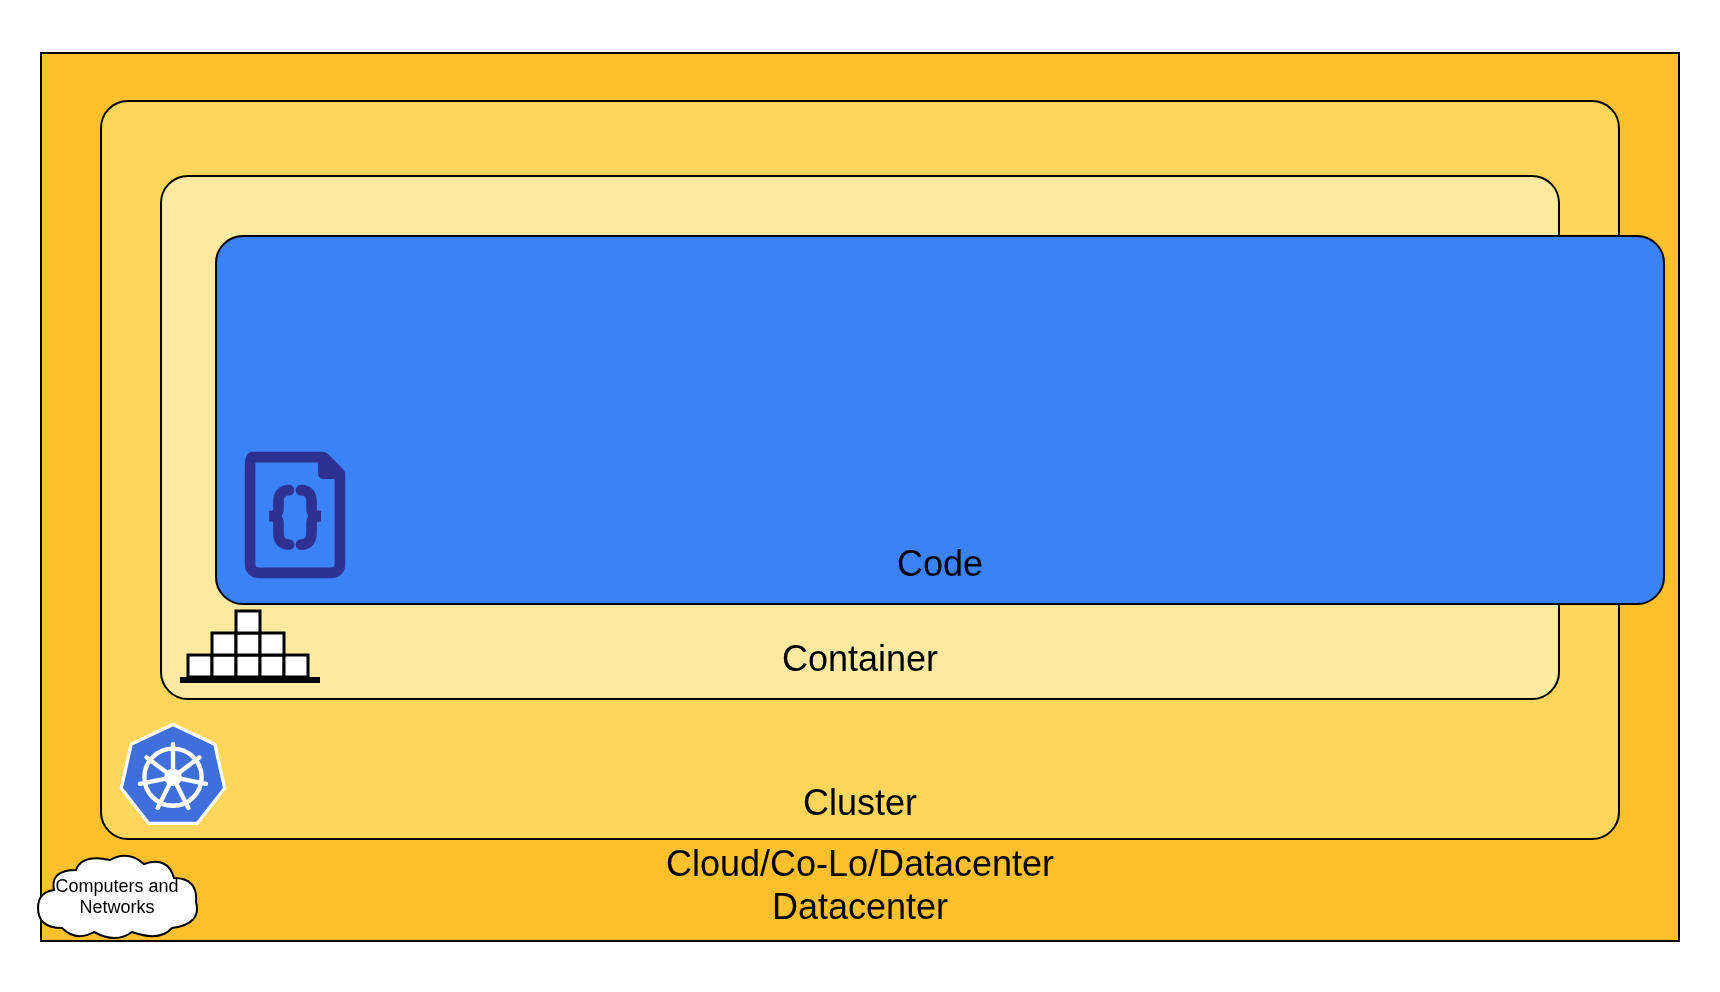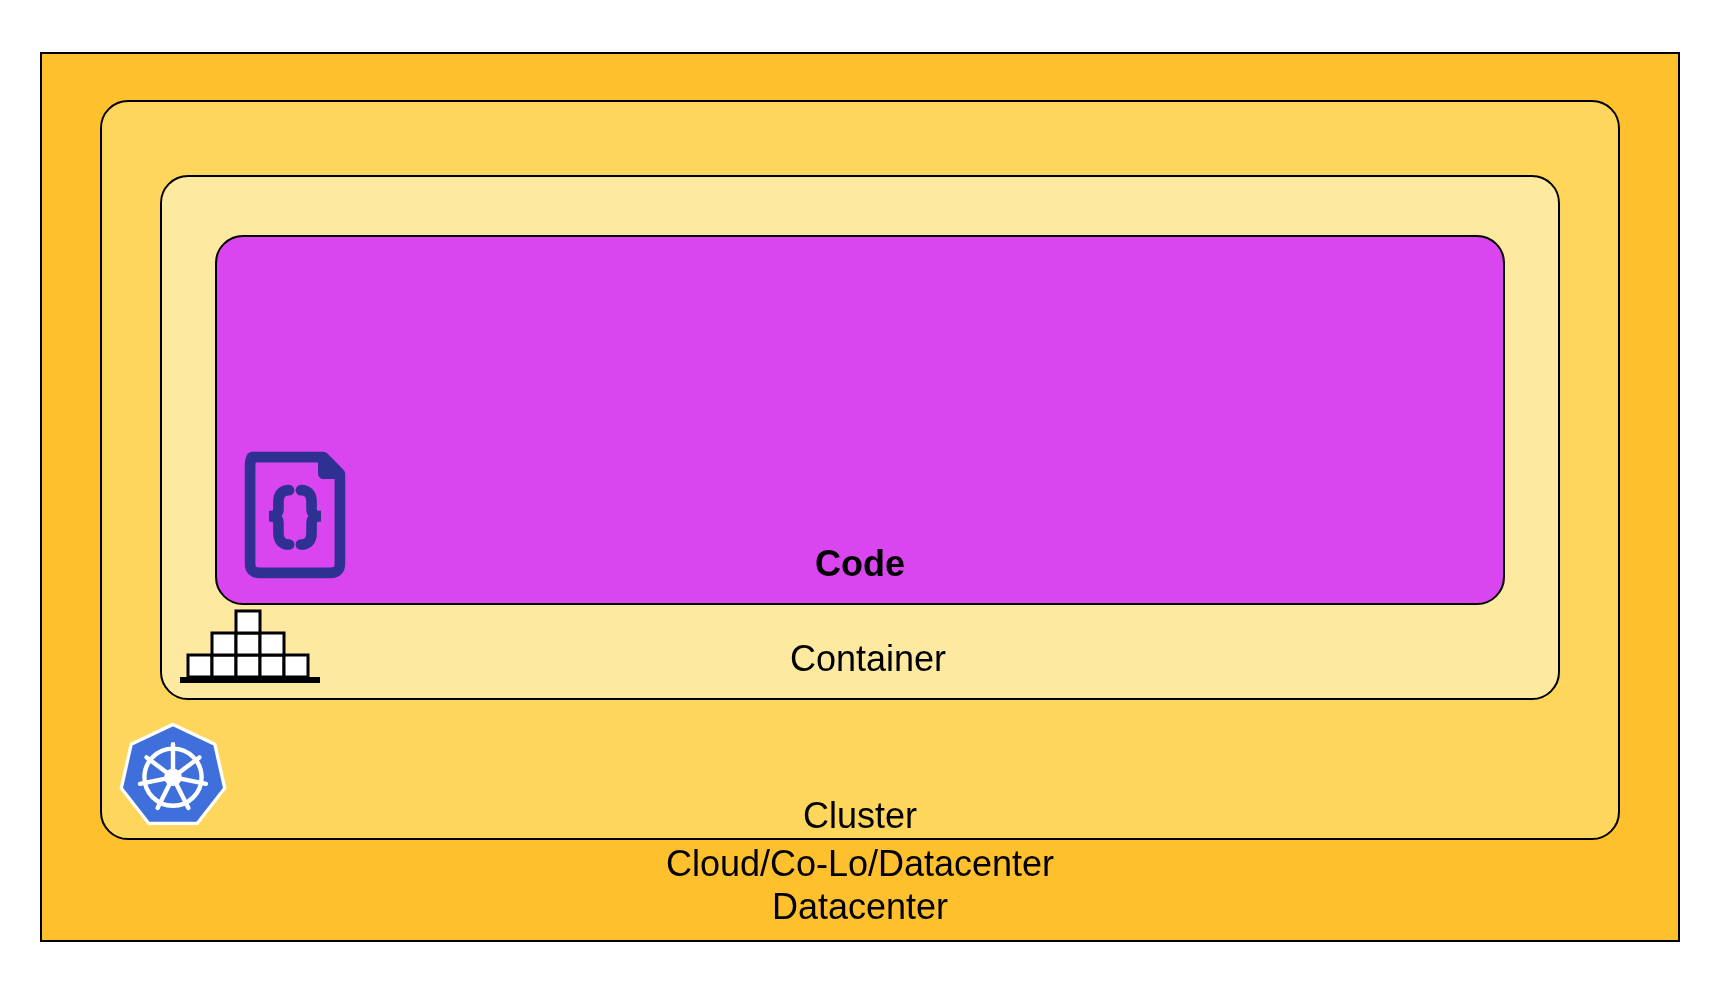--- a/index.html
+++ b/index.html
@@ -48,28 +48,28 @@
 <body>
 
 <div class="stage">
 
   <div class="layer" style="left:40px; top:52px; width:1640px; height:890px; background:#FFC02E;">
     <div class="label" style="bottom:12px;">Cloud/Co-Lo/Datacenter
 Datacenter</div>
   </div>
 
   <div class="layer rounded" style="left:100px; top:100px; width:1520px; height:740px; background:#FFD65C;">
-    <div class="label" style="bottom:1px;">Cluster</div>
+    <div class="label" style="bottom:14px;">Cluster</div>
   </div>
 
   <div class="layer rounded" style="left:160px; top:175px; width:1400px; height:525px; background:#FDE9A0;">
-    <div class="label" style="bottom:18px;margin-left:8px;">Container</div>
+    <div class="label" style="bottom:18px;">Container</div>
   </div>
 
-  <div class="layer rounded" style="left:215px; top:235px; width:1290px; height:370px; background:#d946ef;font-weight:bold;">
+  <div class="layer rounded" style="left:215px; top:235px; width:1450px; height:370px; background:#3b82f6;">
     <div class="label" style="bottom:18px;">Code</div>
   </div>
 
   <div class="icon-group" style="left:235px; top:450px; width:120px; height:130px;">
     <svg viewBox="0 0 100 110" width="120" height="130">
 
       <path d="M14 6 H74 L88 20 V96 Q88 104 80 104 H20 Q12 104 12 96 V14 Q12 6 14 6 Z" fill="none" stroke="#2E3192" stroke-width="9" stroke-linejoin="round"></path>
       <path d="M74 6 V20 H88" fill="none" stroke="#2E3192" stroke-width="9" stroke-linejoin="round"></path>
 
       <path d="M45 34 Q36 34 36 44 V50 Q36 56 28 56 Q36 56 36 62 V70 Q36 80 45 80" fill="none" stroke="#2E3192" stroke-width="9" stroke-linecap="round"></path>
@@ -111,14 +111,32 @@
         <line x1="50" y1="52" x2="74" y2="34"></line>
         <line x1="50" y1="52" x2="80" y2="58"></line>
         <line x1="50" y1="52" x2="64" y2="80"></line>
         <line x1="50" y1="52" x2="36" y2="80"></line>
         <line x1="50" y1="52" x2="20" y2="58"></line>
         <line x1="50" y1="52" x2="26" y2="34"></line>
       </g>
     </svg>
   </div>
 
+  <div class="icon-group" style="left:32px; top:850px; width:170px; height:95px;">
+    <svg viewBox="0 0 170 95" width="170" height="95">
+      <path d="M30 78
+               Q6 78 6 58
+               Q6 42 22 40
+               Q18 20 44 20
+               Q50 4 78 10
+               Q96 0 112 14
+               Q136 6 142 28
+               Q166 28 164 52
+               Q170 74 140 78
+               Q128 92 100 82
+               Q84 94 62 82
+               Q44 92 30 78 Z" fill="#ffffff" stroke="#000000" stroke-width="2"></path>
+    </svg>
+    <div class="cloud-text" style="left:5px; top:26px;">Computers and
+Networks</div>
+  </div>
 
 </div>
 
 </body></html>

